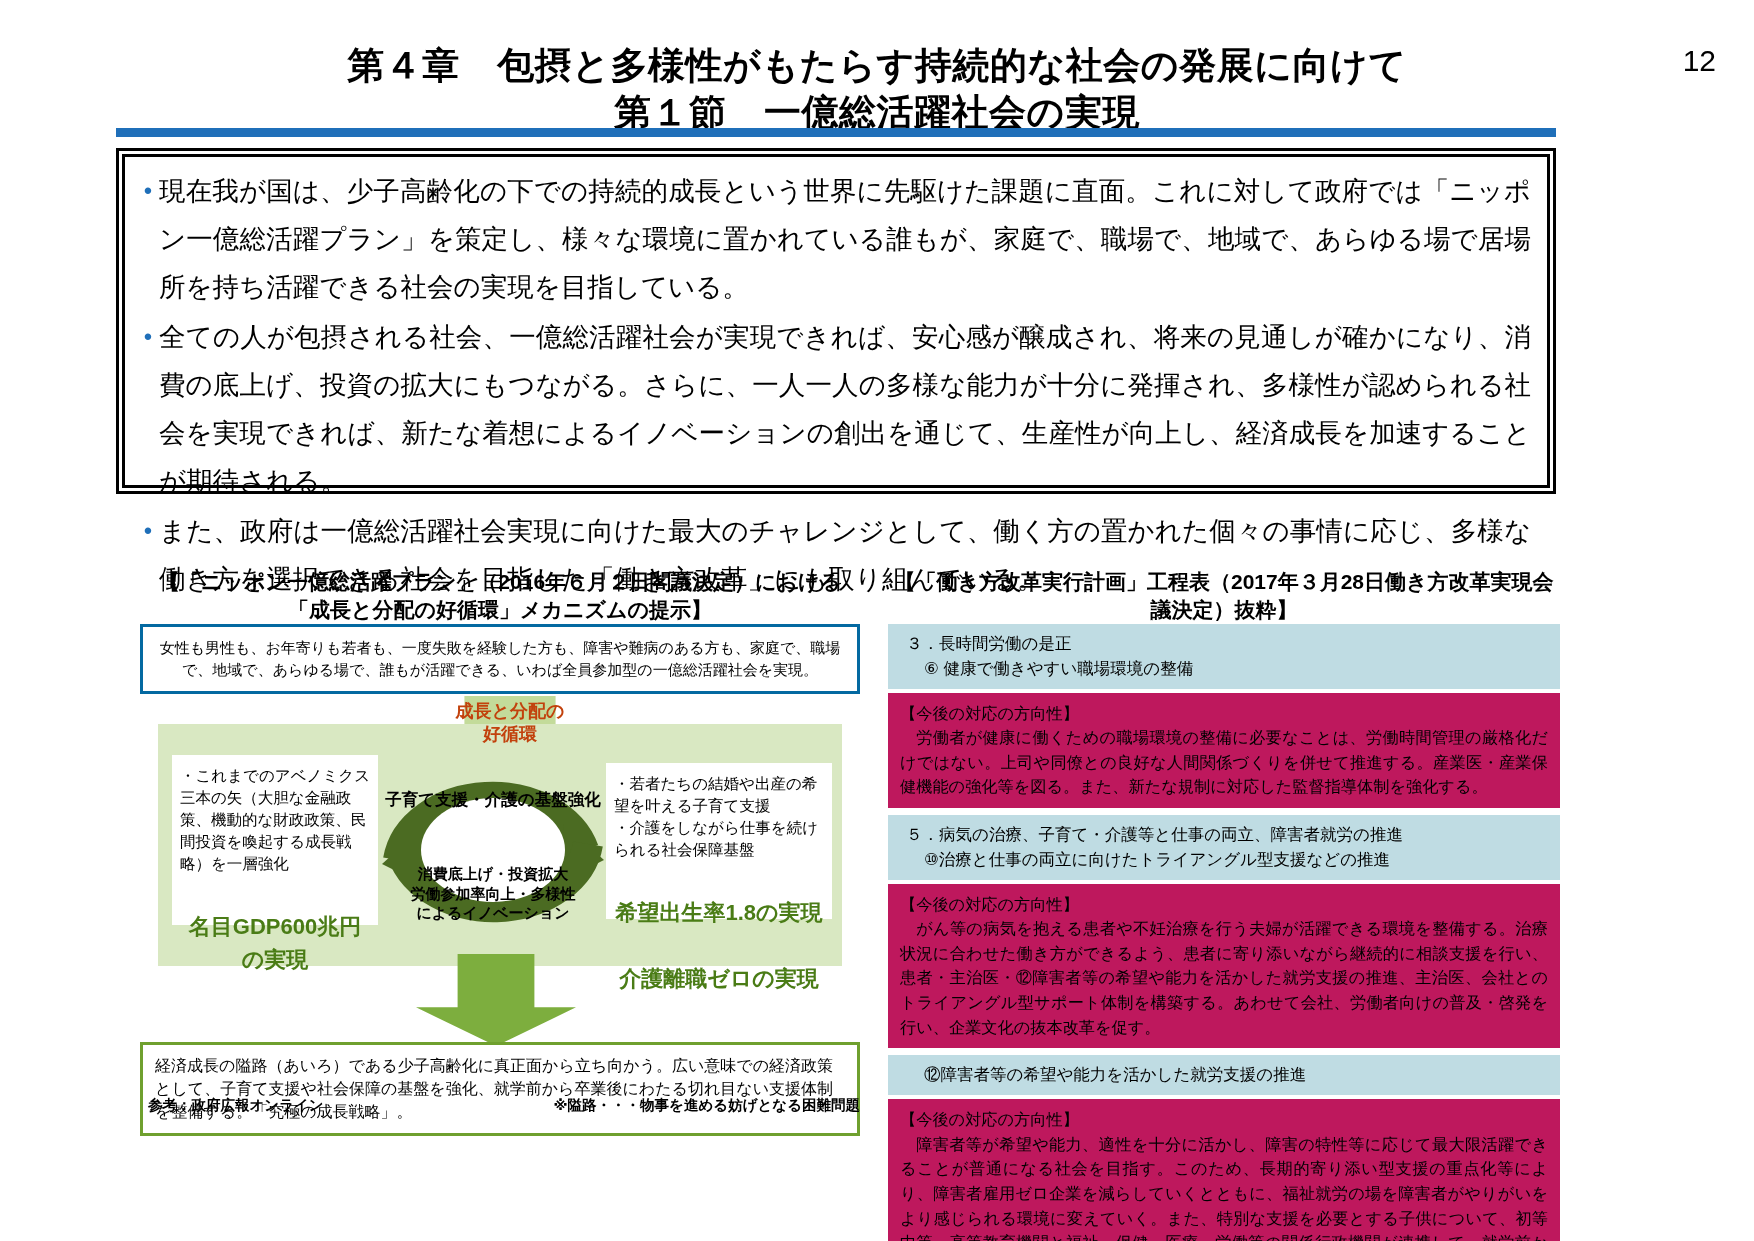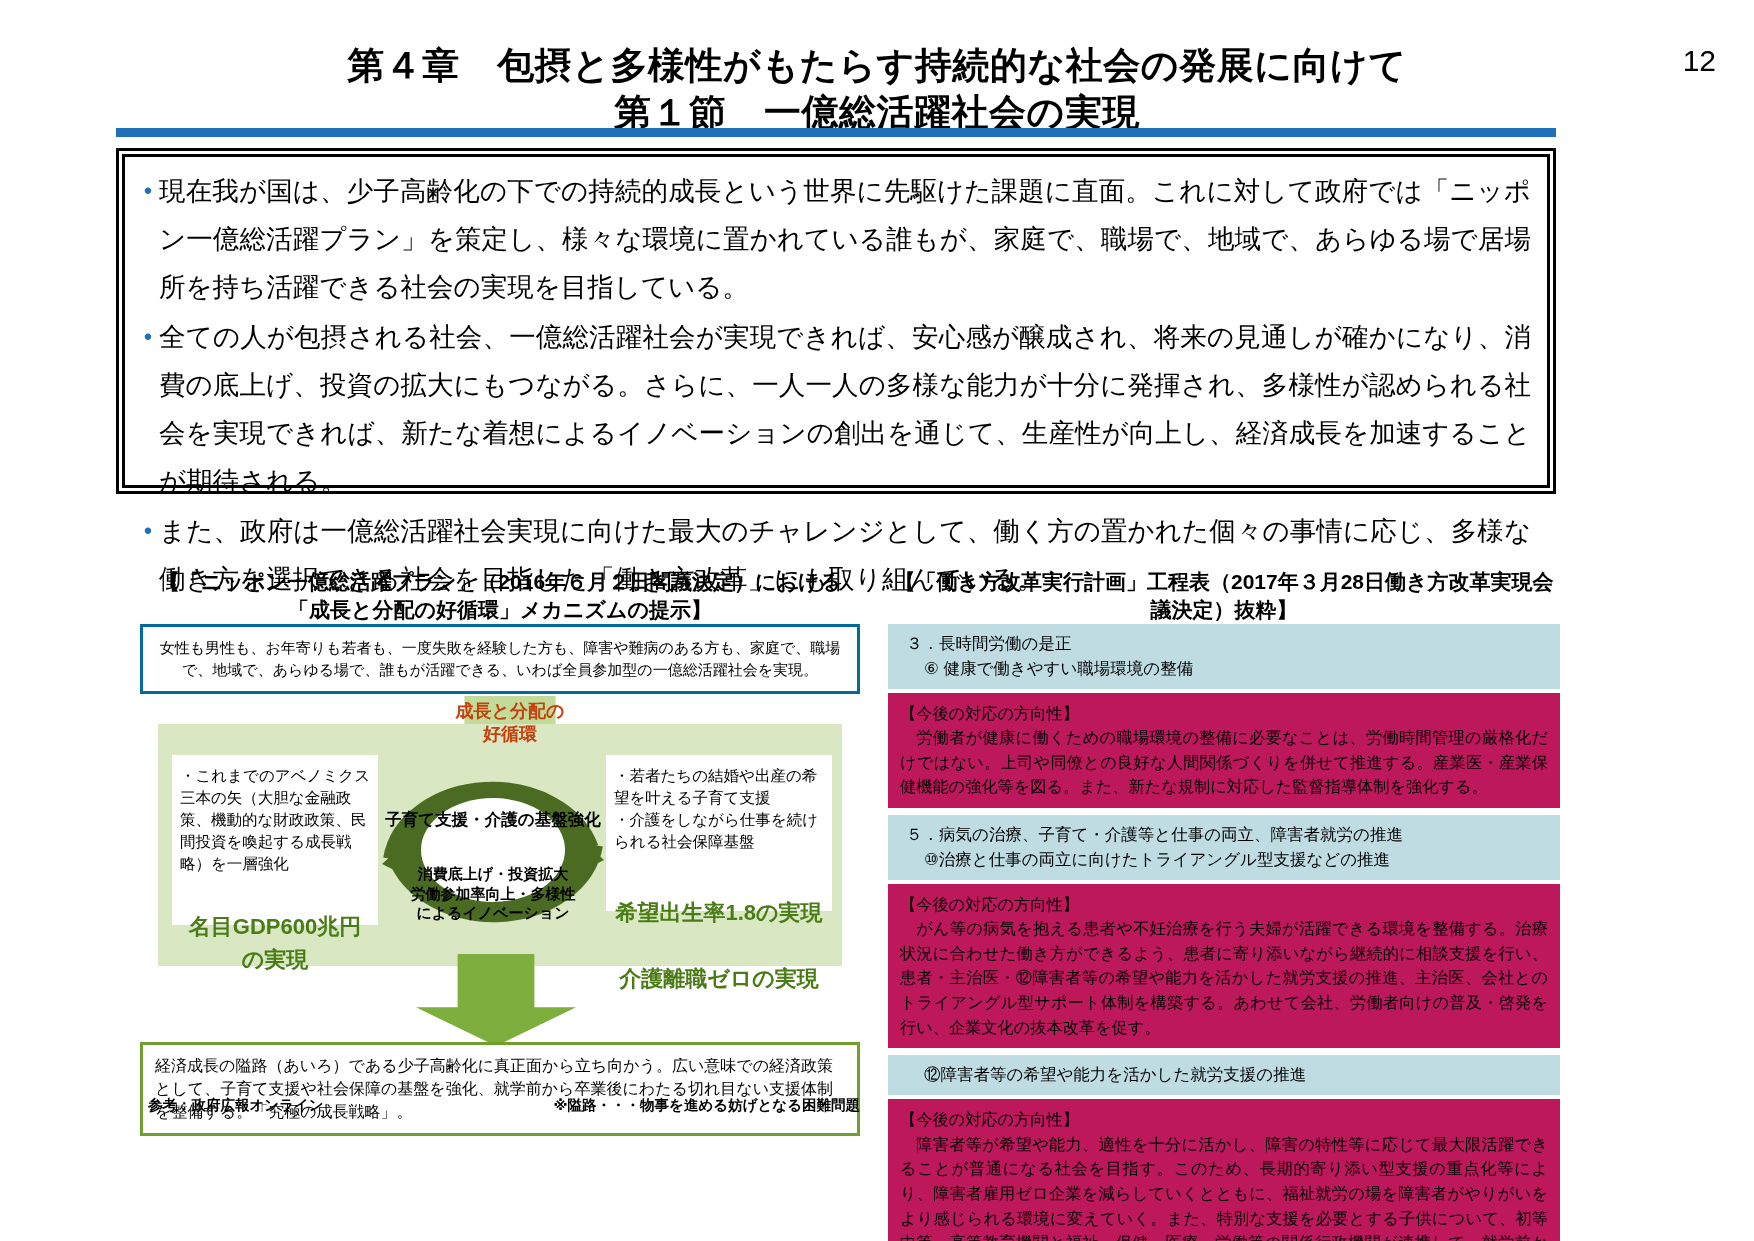--- a/index.html
+++ b/index.html
@@ -151,21 +151,21 @@
   #box-left-policy, #box-right-policy {
     position: absolute;
     background: #ffffff;
     box-sizing: border-box;
     padding: 10px 8px;
     font-size: 15.5px;
     line-height: 1.42;
     margin-top: 19px;
   }
   #box-left-policy { top: 112px; left: 32px; width: 206px; height: 170px; }
-  #box-right-policy { top: 112px; left: 466px; width: 226px; height: 156px; }
+  #box-right-policy { top: 120px; left: 466px; width: 226px; height: 156px; }
 
   .green-goal {
     position: absolute;
     font-size: 22px;
     font-weight: bold;
     color: #4A7C16;
     line-height: 1.5;
     text-align: center;
   }
   #goal-gdp { top: 286px; left: 30px; width: 210px; }
@@ -174,21 +174,21 @@
   
   #cycle-center {
     position: absolute;
     top: 108px;
     left: 238px;
     width: 230px;
     height: 236px;
   }
   #center-label-top {
     position: absolute;
-    top: 76px; left: 0; width: 230px;
+    top: 56px; left: 0; width: 230px;
     text-align: center;
     font-size: 16.5px;
     font-weight: bold;
     line-height: 1.35;
     z-index: 3;
   }
   #center-label-bottom {
     position: absolute;
     top: 132px; left: 0; width: 230px;
     text-align: center;

